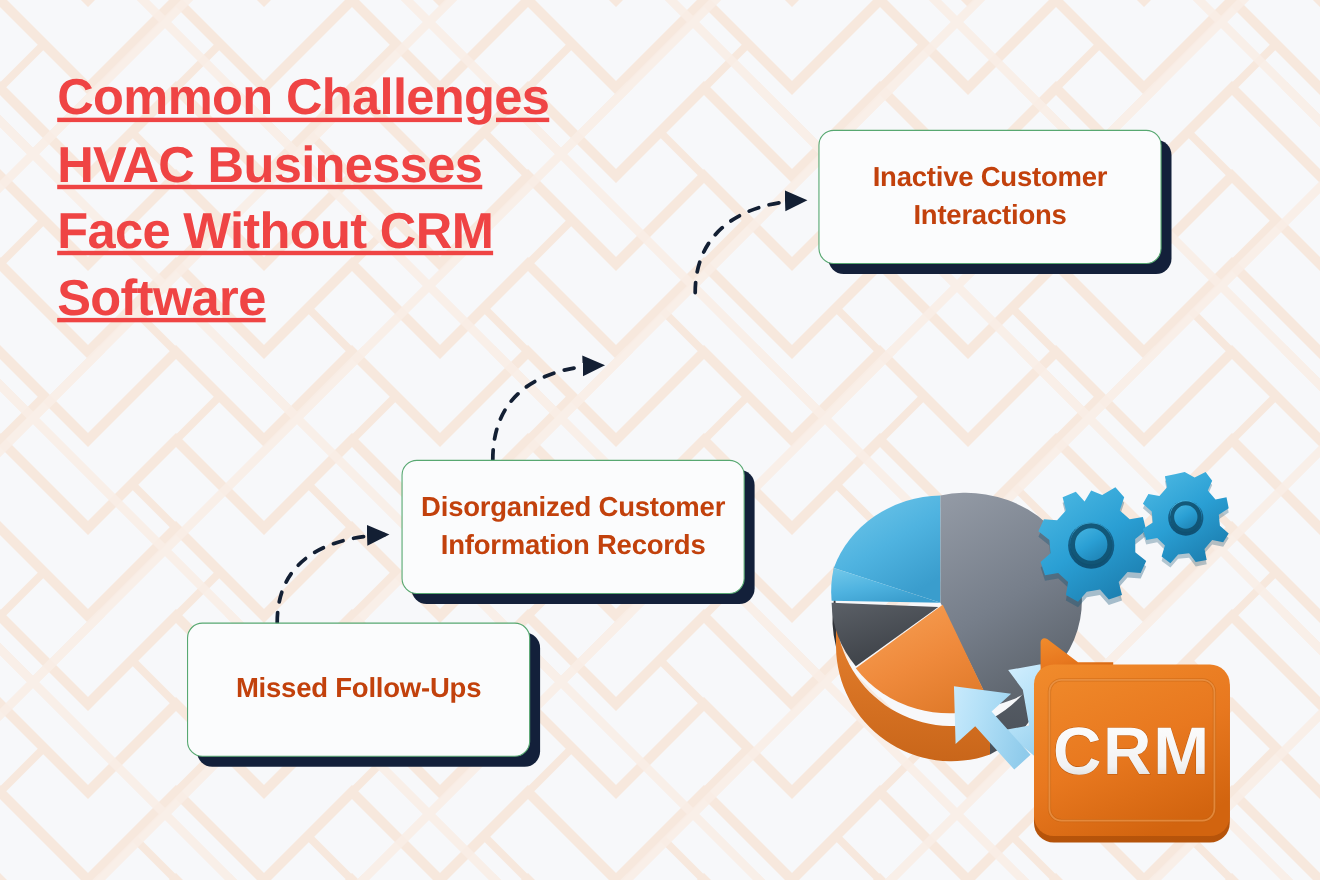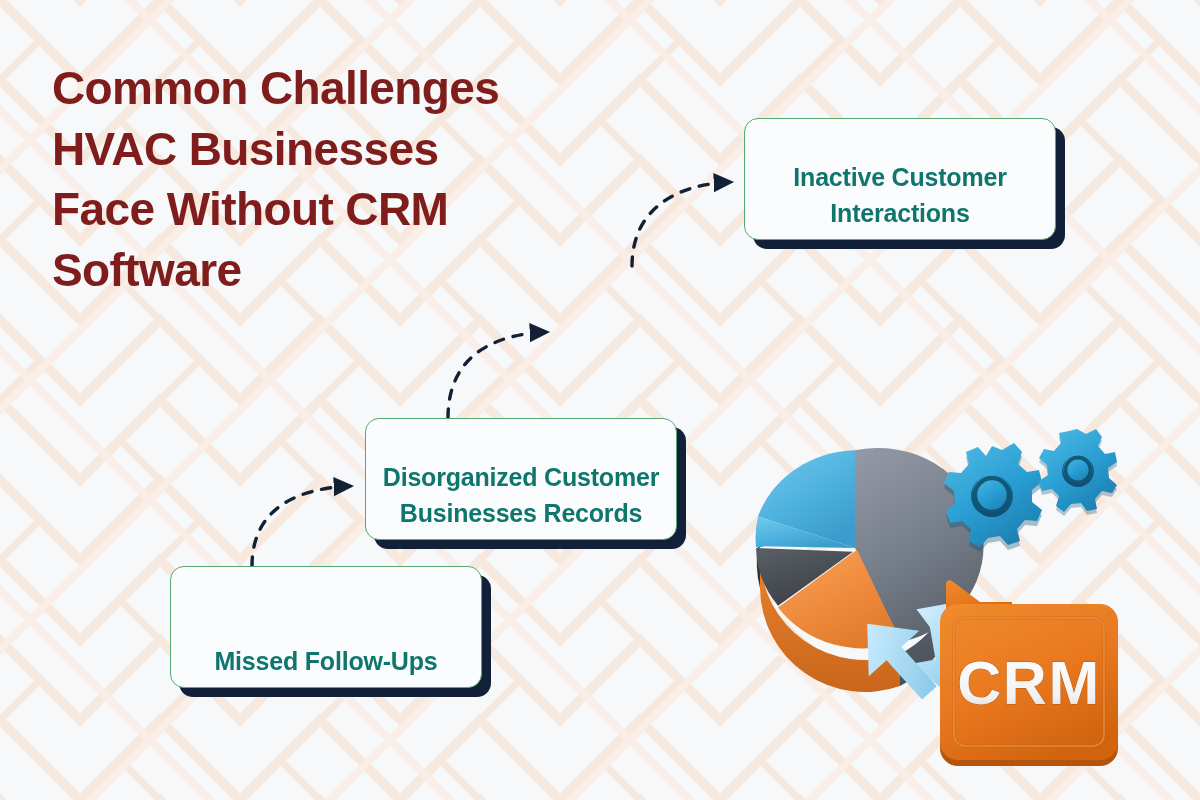--- a/index.html
+++ b/index.html
@@ -28,43 +28,44 @@
   
   #title {
     position:absolute;
     left:52px; top:58px;
     width:600px;
     z-index:6;
     font-size:46px;
     font-weight:bold;
     line-height:1.32;
     letter-spacing:-0.6px;
-    color:#7f1d1d;
+    color:#ef4444;
     white-space:pre-line;
+    text-decoration:underline;
   }
 
   
   #arrows {
     position:absolute; inset:0;
     z-index:4;
     pointer-events:none;
   }
 
   
   .card {
     position:absolute;
     z-index:5;
     background:#fbfcfd;
     border:1.4px solid #57a871;
     border-radius:14px;
     display:flex;
-    align-items:flex-end;
+    align-items:center;
     justify-content:center;
     text-align:center;
-    color:#0f766e;
+    color:#c2410c;
     font-weight:bold;
     font-size:25px;
     line-height:1.42;
     letter-spacing:-0.2px;
     padding:8px 16px;
     box-shadow:9px 9px 0 0 #13203a;
   }
 
   
   #card-missed      { left:170px; top:566px; width:312px; height:122px; }
@@ -132,21 +133,21 @@
 
     <path d="M 632 266 C 632 212 672 184 732 182" fill="none" stroke="#131f33" stroke-width="3.4" stroke-dasharray="9 10" stroke-linecap="round" marker-end="url(#arrowhead)"></path>
   </svg>
 
   <div class="card" id="card-inactive">
     <span>Inactive Customer Interactions</span>
   </div>
 
 
   <div class="card" id="card-disorg">
-    <span>Disorganized Customer Businesses Records</span>
+    <span>Disorganized Customer Information Records</span>
   </div>
 
   <div class="card" id="card-missed">
     <span>Missed Follow-Ups</span>
   </div>
 
   <svg id="illustration" viewBox="0 0 400 350">
     <defs>
 
       <linearGradient id="g-blue" x1="0" y1="0" x2="0.6" y2="1">

